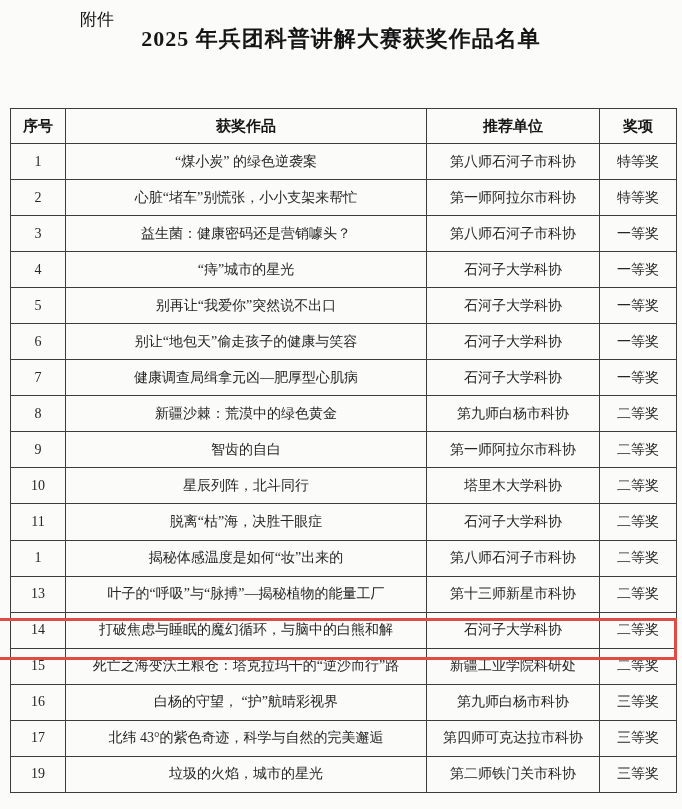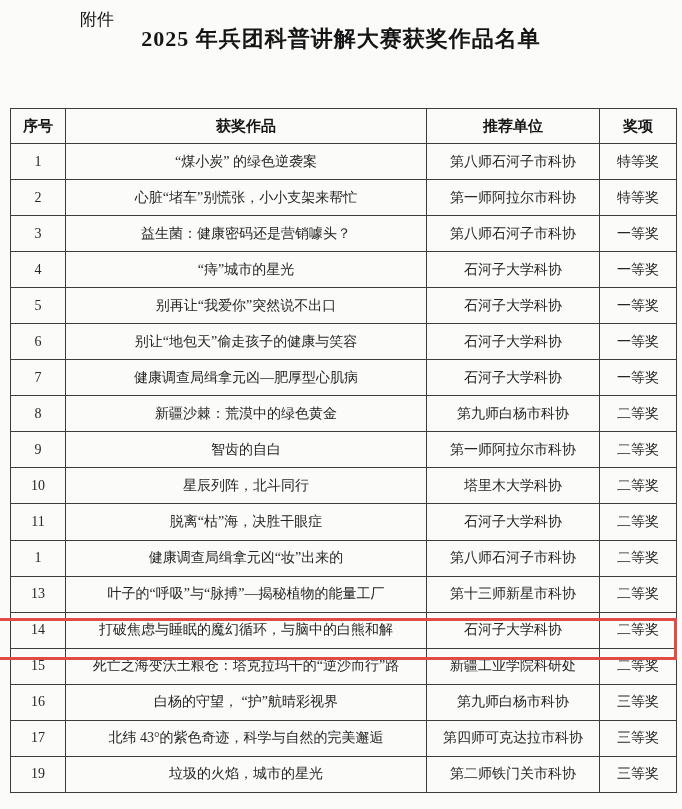--- a/index.html
+++ b/index.html
@@ -161,21 +161,21 @@
     <td class="award-cell">二等奖</td>
   </tr>
         <tr>
     <td class="no-cell">11</td>
     <td class="work-cell">脱离“枯”海，决胜干眼症</td>
     <td class="unit-cell">石河子大学科协</td>
     <td class="award-cell">二等奖</td>
   </tr>
         <tr>
     <td class="no-cell">1</td>
-    <td class="work-cell">健康调查局缉拿元凶“妆”出来的</td>
+    <td class="work-cell">揭秘体感温度是如何“妆”出来的</td>
     <td class="unit-cell">第八师石河子市科协</td>
     <td class="award-cell">二等奖</td>
   </tr>
         <tr>
     <td class="no-cell">13</td>
     <td class="work-cell">叶子的“呼吸”与“脉搏”—揭秘植物的能量工厂</td>
     <td class="unit-cell">第十三师新星市科协</td>
     <td class="award-cell">二等奖</td>
   </tr>
         <tr>

